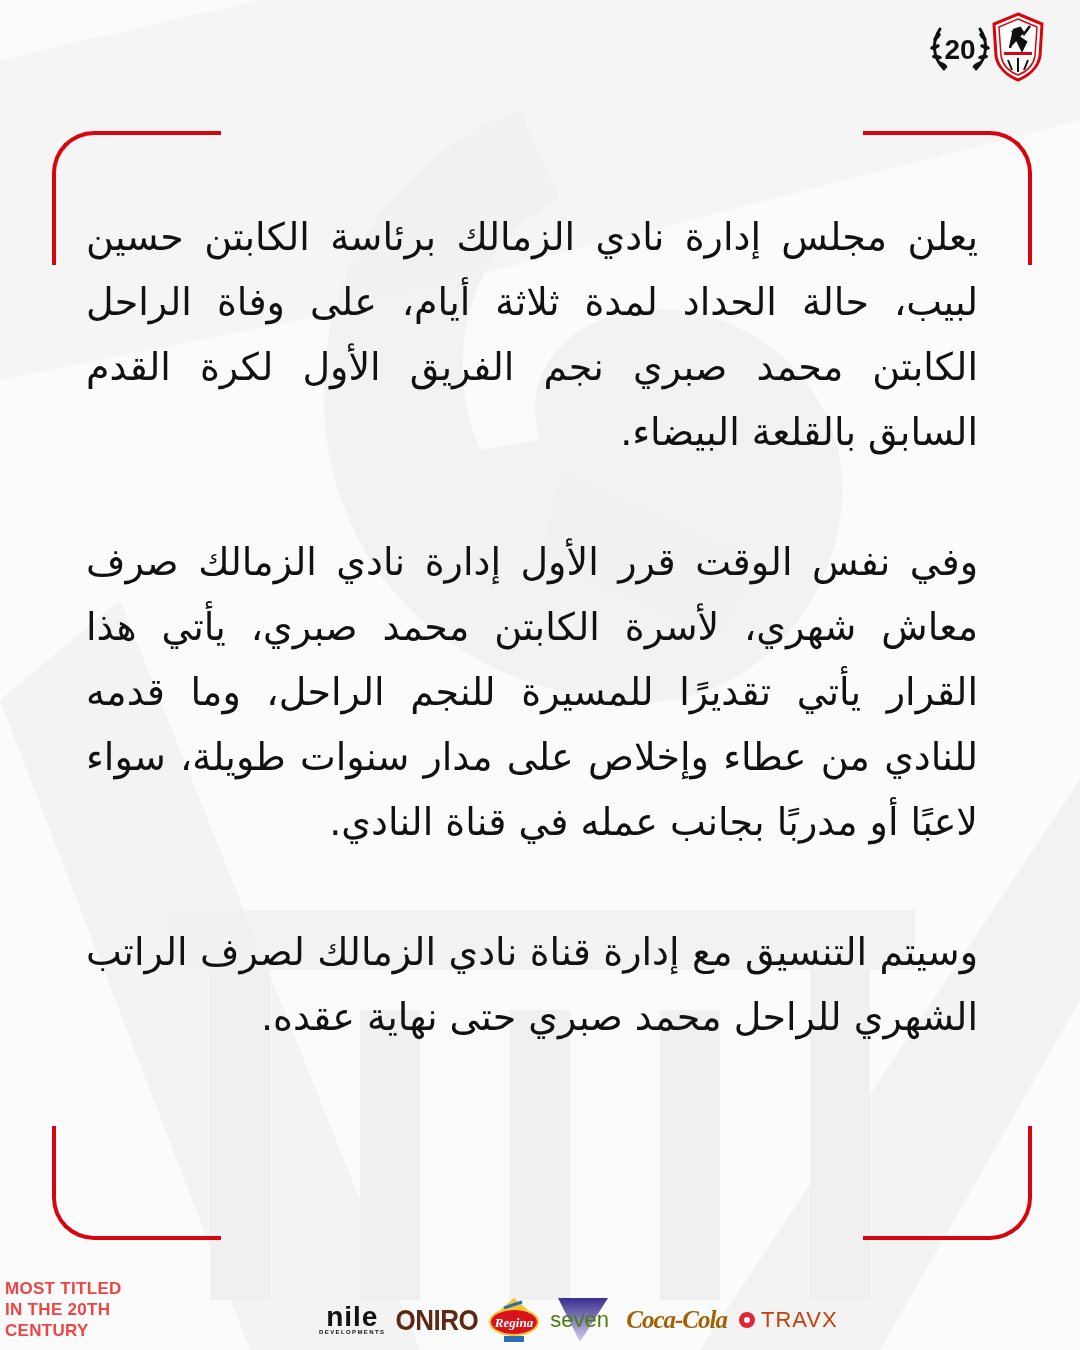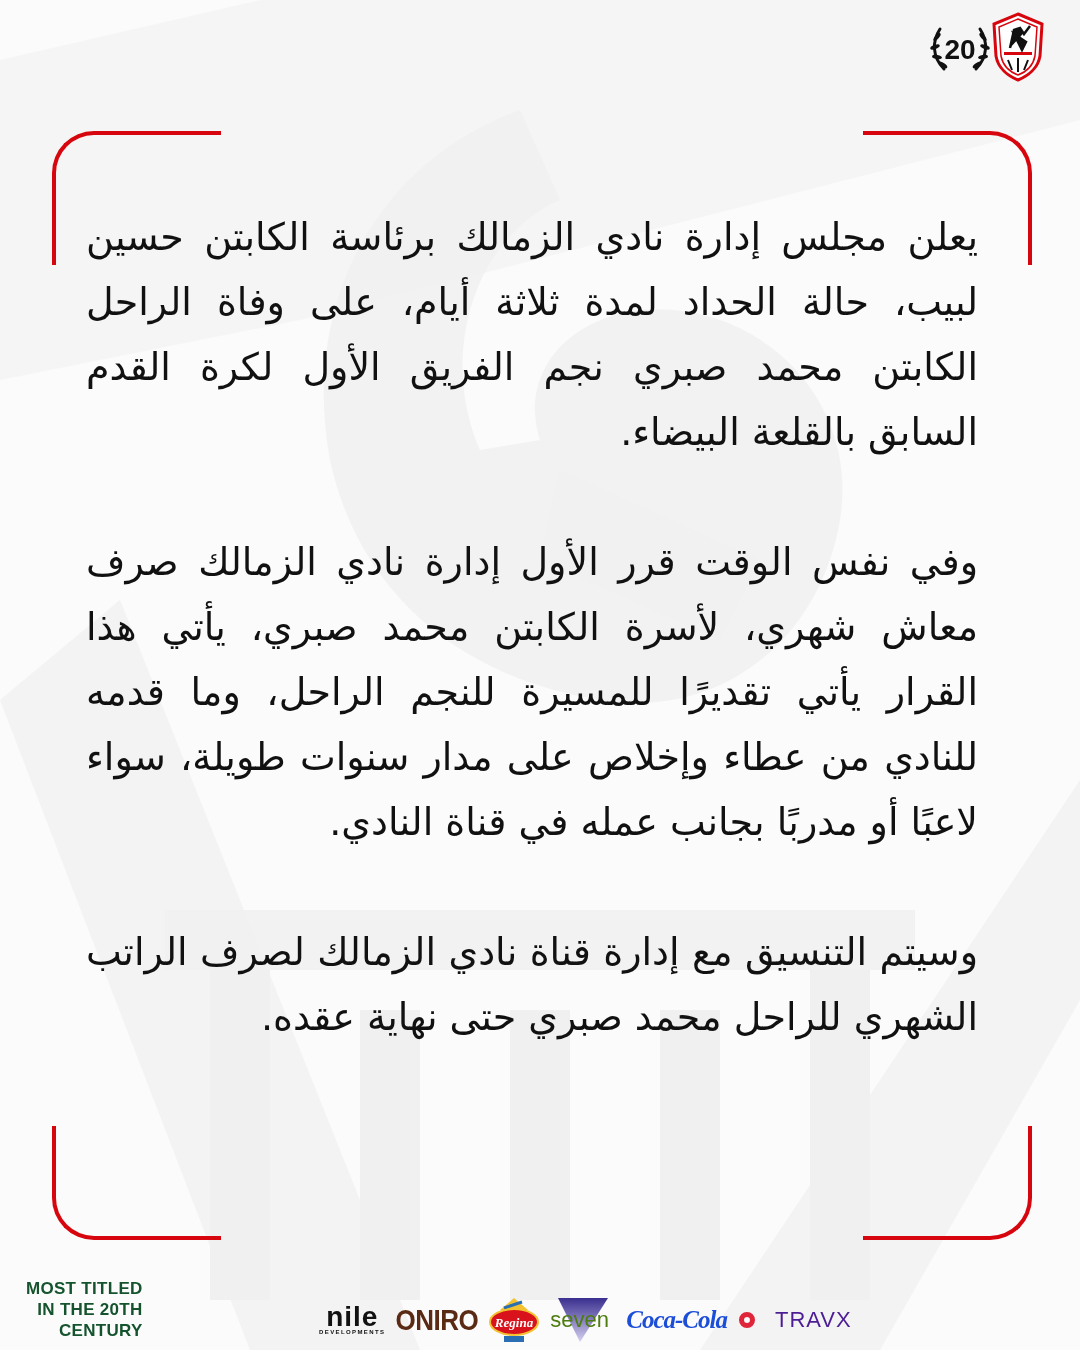--- a/index.html
+++ b/index.html
@@ -26,40 +26,40 @@
 
     .statement {
       position: absolute; left: 86px; top: 205px; width: 892px;
       direction: rtl; text-align: justify; text-align-last: right;
       color: #111; font-size: 38px; line-height: 65px; z-index: 2;
     }
     .statement p { margin: 0 0 65px 0; }
     .statement p:last-child { margin-bottom: 0; }
 
     .tagline {
-      position: absolute; left: 26px; top: 1278px; z-index: 2;
+      position: absolute; left: 5px; top: 1278px; z-index: 2;
       font-family: "Liberation Sans", sans-serif; font-weight: 700;
-      font-size: 17px; line-height: 21px; color: #14532d; letter-spacing: 0.3px; text-align: right;
+      font-size: 17px; line-height: 21px; color: #ef4444; letter-spacing: 0.3px;
     }
     .tagline div { white-space: nowrap; }
 
     .sponsors {
       position: absolute; left: 276px; top: 1296px; height: 48px;
       display: flex; align-items: center; gap: 10px; z-index: 2; margin-left: 43px;
     }
     .sp-nile { display: flex; flex-direction: column; align-items: center; font-family: "Liberation Sans", sans-serif; color: #111; }
     .sp-nile .w { font-size: 28px; font-weight: 700; line-height: 24px; letter-spacing: 1px; }
     .sp-nile .s { font-size: 6px; letter-spacing: 1.4px; font-weight: 700; }
     .sp-oniro { font-family: "Liberation Sans", sans-serif; font-weight: 700; font-size: 26px; color: #5a2a14; letter-spacing: -0.5px; transform: scaleY(1.15); }
     .sp-regina { width: 52px; height: 48px; }
     .sp-seven { position: relative; width: 66px; height: 44px; }
     .sp-seven svg { position: absolute; left: 6px; top: 0; }
     .sp-seven span { position: relative; font-family: "Liberation Sans", sans-serif; font-size: 22px; color: #4d7c0f; line-height: 44px; }
-    .sp-coke { font-family: "Liberation Serif", serif; font-style: italic; font-weight: 700; font-size: 25px; color: #1d4ed8; letter-spacing: -1px; }
-    .sp-travx { display: flex; align-items: center; gap: 18px; font-family: "Liberation Sans", sans-serif; font-size: 22px; color: #4c1d95; letter-spacing: 1px; }
+    .sp-coke { font-family: "Liberation Serif", serif; font-style: italic; font-weight: 700; font-size: 25px; color: #a16207; letter-spacing: -1px; }
+    .sp-travx { display: flex; align-items: center; gap: 4px; font-family: "Liberation Sans", sans-serif; font-size: 22px; color: #c2410c; letter-spacing: 1px; }
   </style>
 </head>
 <body>
 
 <svg class="bg-watermark" width="1080" height="1350" viewBox="0 0 1080 1350">
   <g fill="#f0f0f0">
     <polygon points="0,60 260,0 1080,0 1080,120 300,320 0,380" opacity="0.55"></polygon>
     <polygon points="0,700 120,600 420,1350 250,1350" opacity="0.7"></polygon>
     <polygon points="700,1350 1080,780 1080,1000 880,1350" opacity="0.7"></polygon>
     <rect x="165" y="910" width="750" height="60" opacity="0.8"></rect>

